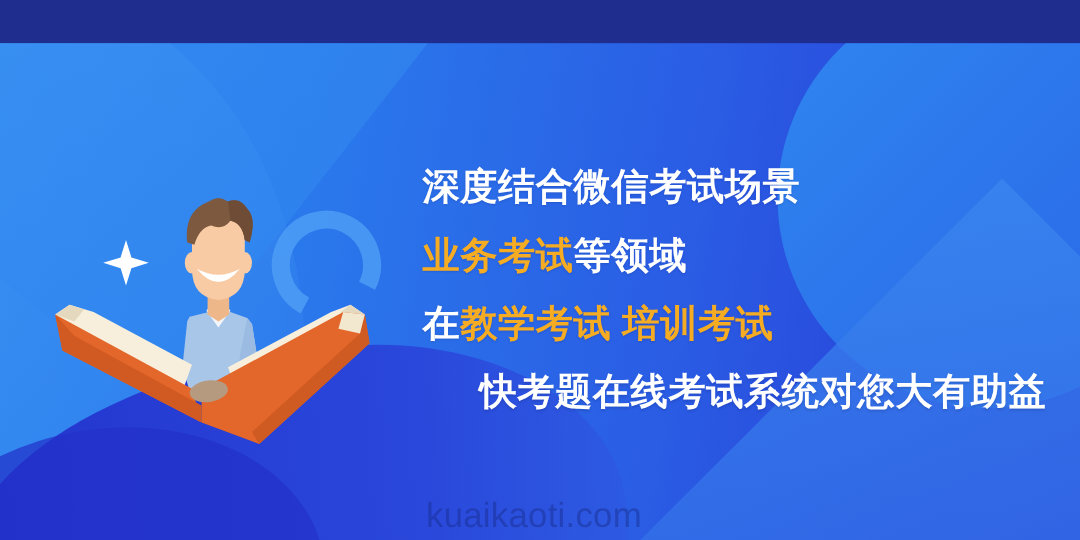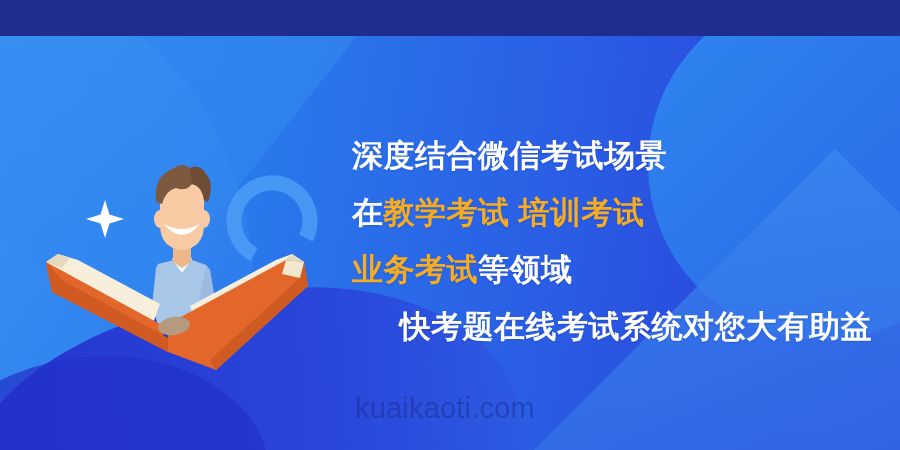--- a/index.html
+++ b/index.html
@@ -94,21 +94,21 @@
     text-shadow: 0 1px 2px rgba(14,30,90,.18);
   }
   .hl-line:last-child { margin-bottom: 0; }
   .hl-line.l4 { font-size: 31px; text-align: right; }
   .accent { color: #f6ac22; }
 
   
   .watermark {
     position: absolute;
     left: 355px;
-    top: 356px;
+    top: 378px;
     font-size: 29px;
     letter-spacing: .2px;
     color: rgba(22, 40, 130, .42);
     user-select: none;
   }
 </style>
 </head>
 <body>
 
 <div id="banner">
@@ -177,26 +177,26 @@
 
         <ellipse cx="134" cy="170" rx="16" ry="9" fill="#b69a7f" transform="rotate(-8 134 170)"></ellipse>
       </g>
     </svg>
   </div>
 
   <div class="headline">
     <div class="hl-line l1">
       <span>深度结合微信考试场景</span>
     </div>
+    <div class="hl-line l3">
+      <span class="accent">业务考试</span><span>等领域</span>
+    </div>
     <div class="hl-line l2">
       <span>在</span><span class="accent">教学考试 培训考试</span>
     </div>
-    <div class="hl-line l3">
-      <span class="accent">业务考试</span><span>等领域</span>
-    </div>
     <div class="hl-line l4">
       <span>快考题在线考试系统对您大有助益</span>
     </div>
   </div>
 
   <div class="watermark">kuaikaoti.com</div>
 
 </div>
 
 </body></html>

